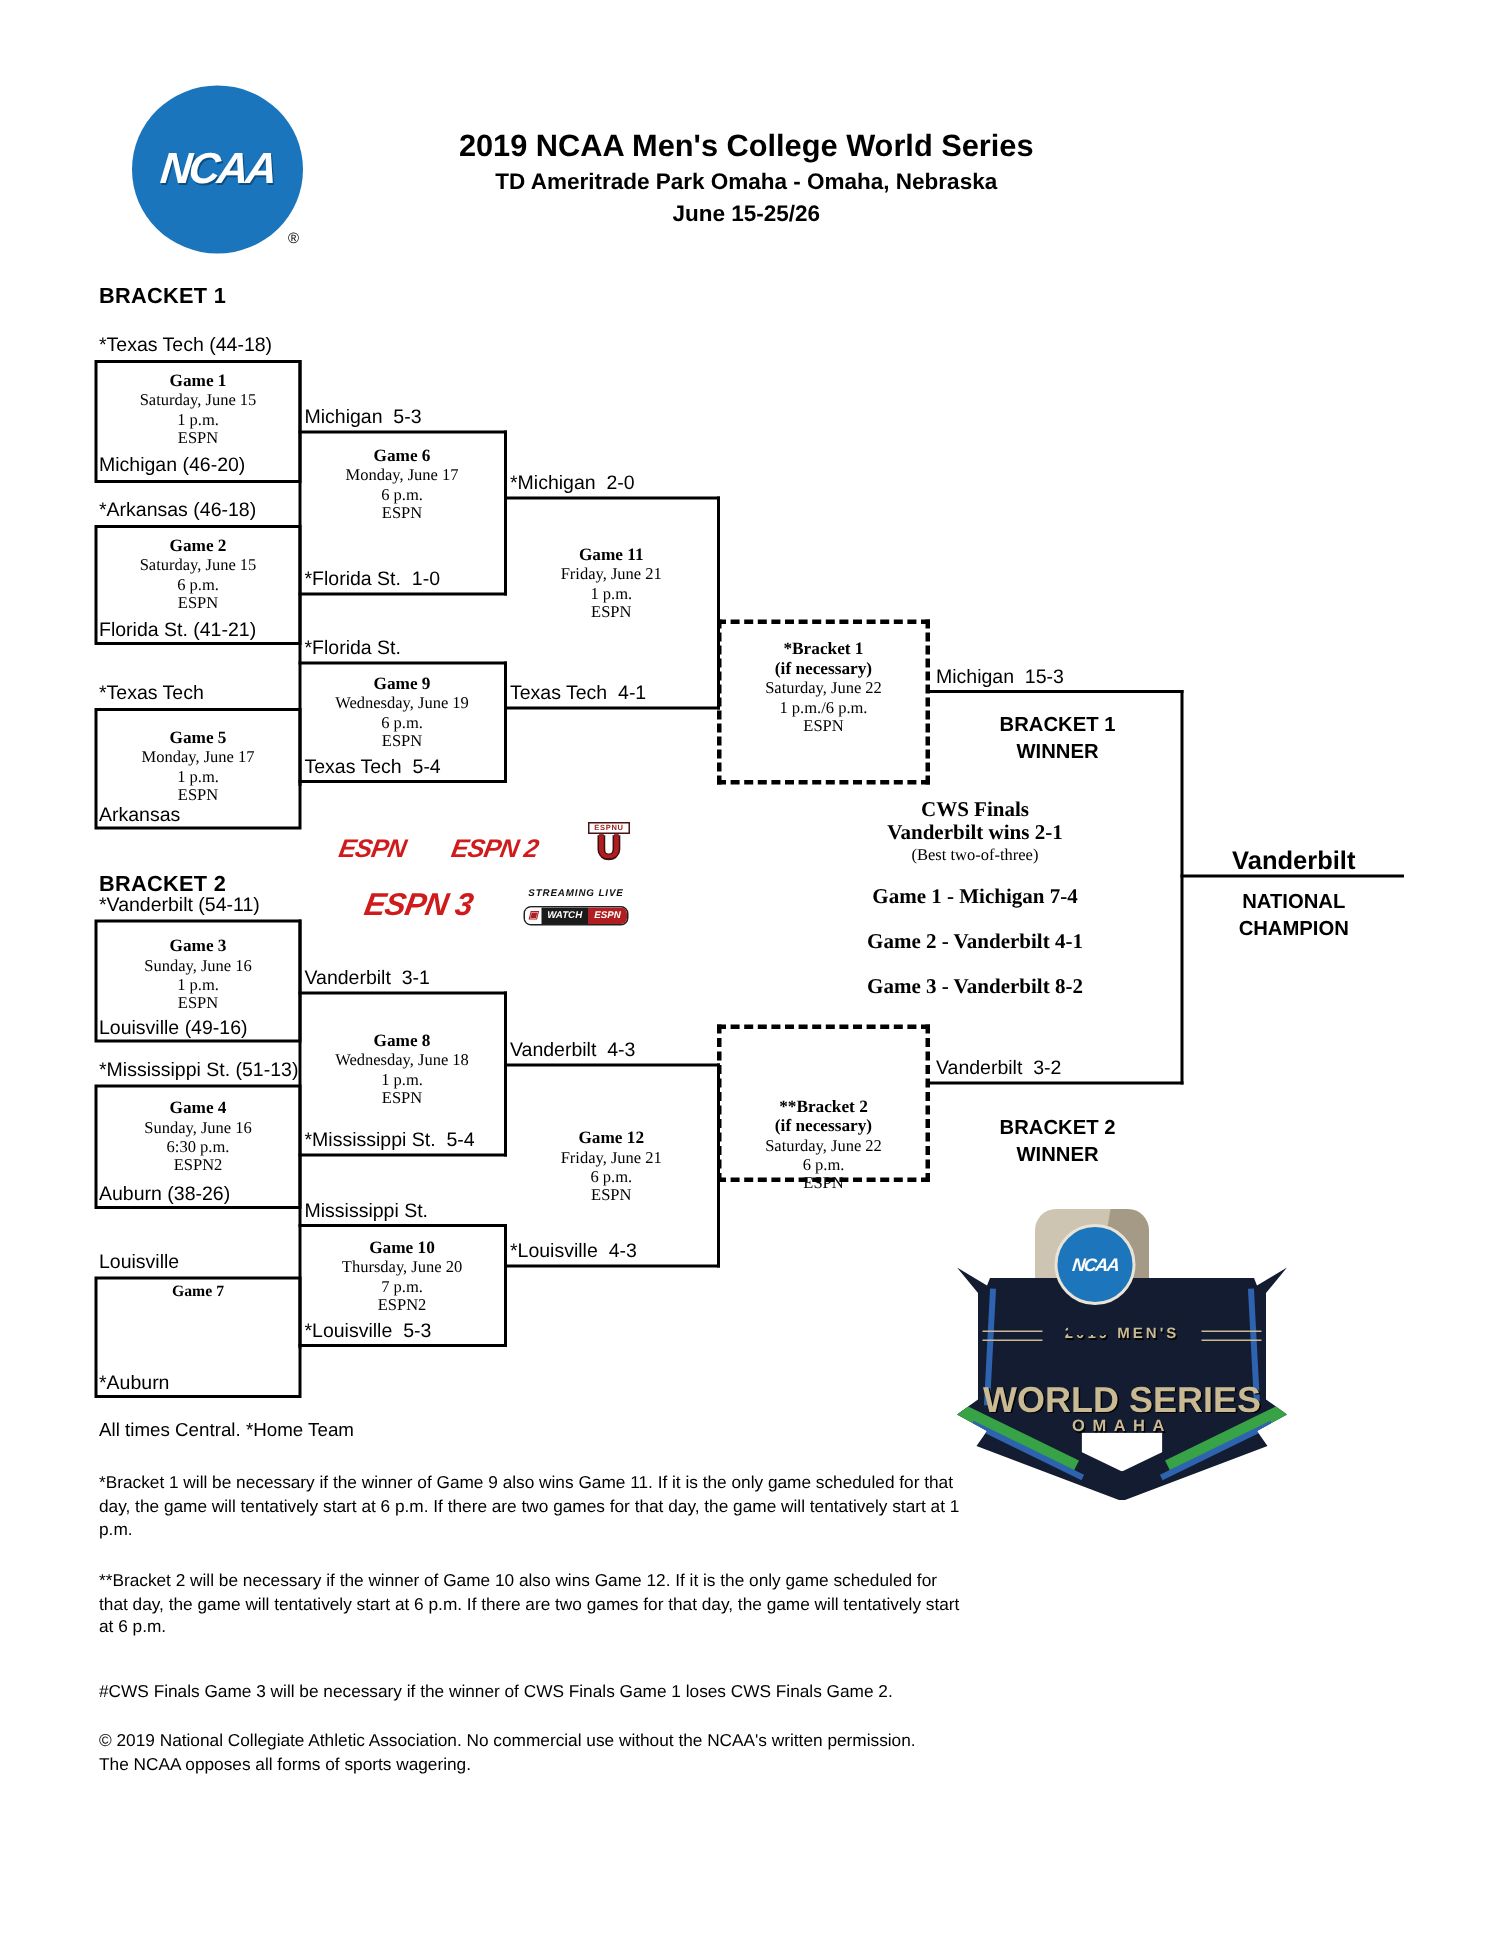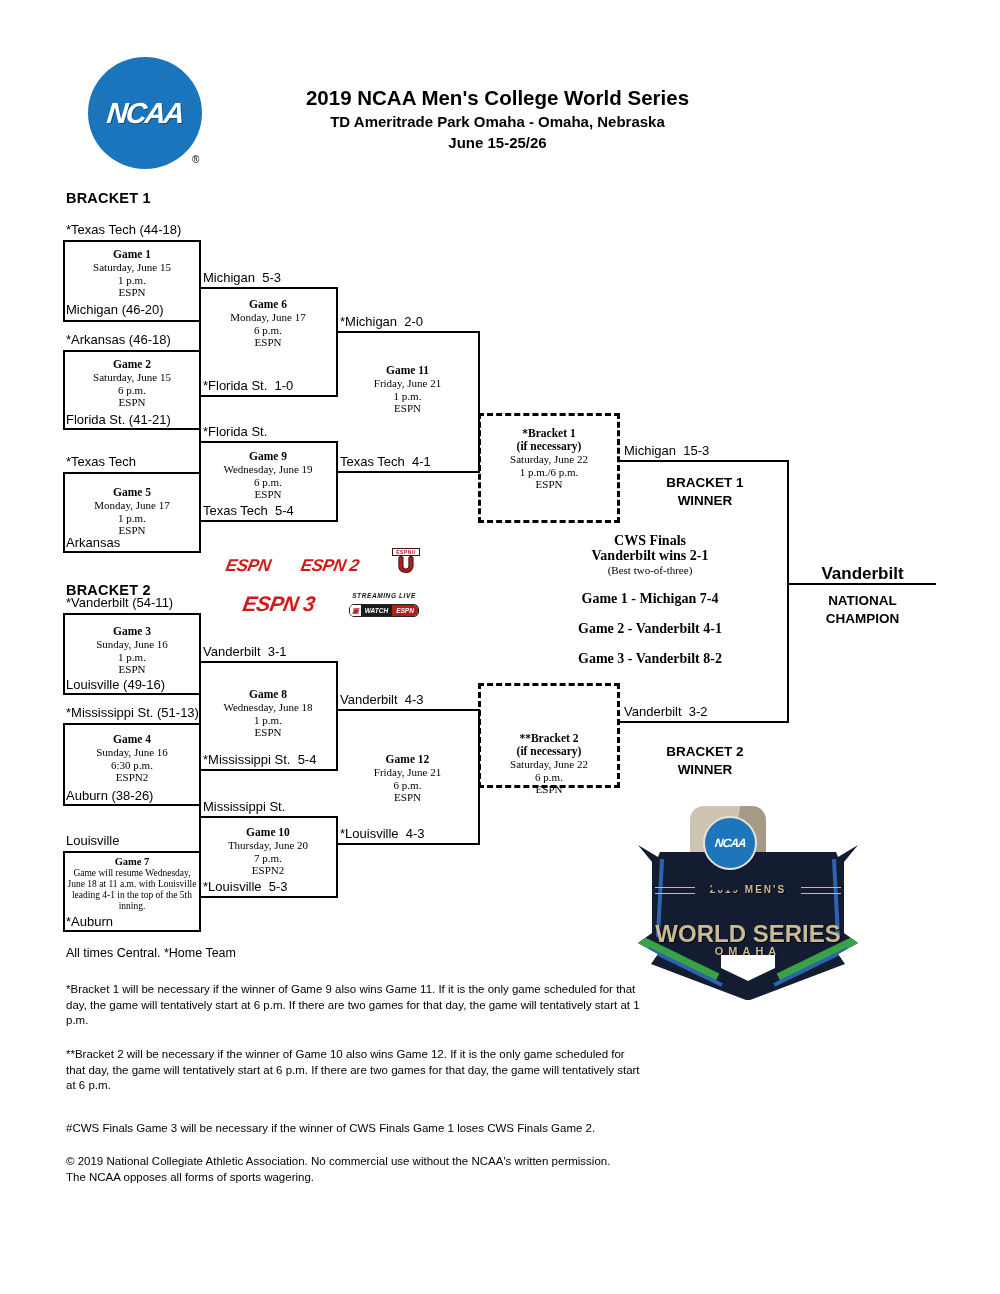--- a/index.html
+++ b/index.html
@@ -226,21 +226,20 @@
     <div class="gl">ESPN</div>
   </div>
   <div class="ginfo" style="left:64px;top:733px;width:136px;">
     <div class="gt">Game 4</div>
     <div class="gl">Sunday, June 16</div>
     <div class="gl">6:30 p.m.</div>
     <div class="gl">ESPN2</div>
   </div>
   <div class="ginfo" style="left:66px;top:855px;width:132px;">
     <div class="gt" style="font-size:10.5px;">Game 7</div>
-    <div class="gl" style="font-size:9.5px;line-height:11px;">Game will resume Wednesday, June 18 at 11 a.m. with Louisville leading 4-1 in the top of the 5th inning.</div>
   </div>
   <div class="ginfo" style="left:201px;top:688px;width:134px;">
     <div class="gt">Game 8</div>
     <div class="gl">Wednesday, June 18</div>
     <div class="gl">1 p.m.</div>
     <div class="gl">ESPN</div>
   </div>
   <div class="ginfo" style="left:201px;top:826px;width:134px;">
     <div class="gt">Game 10</div>
     <div class="gl">Thursday, June 20</div>

